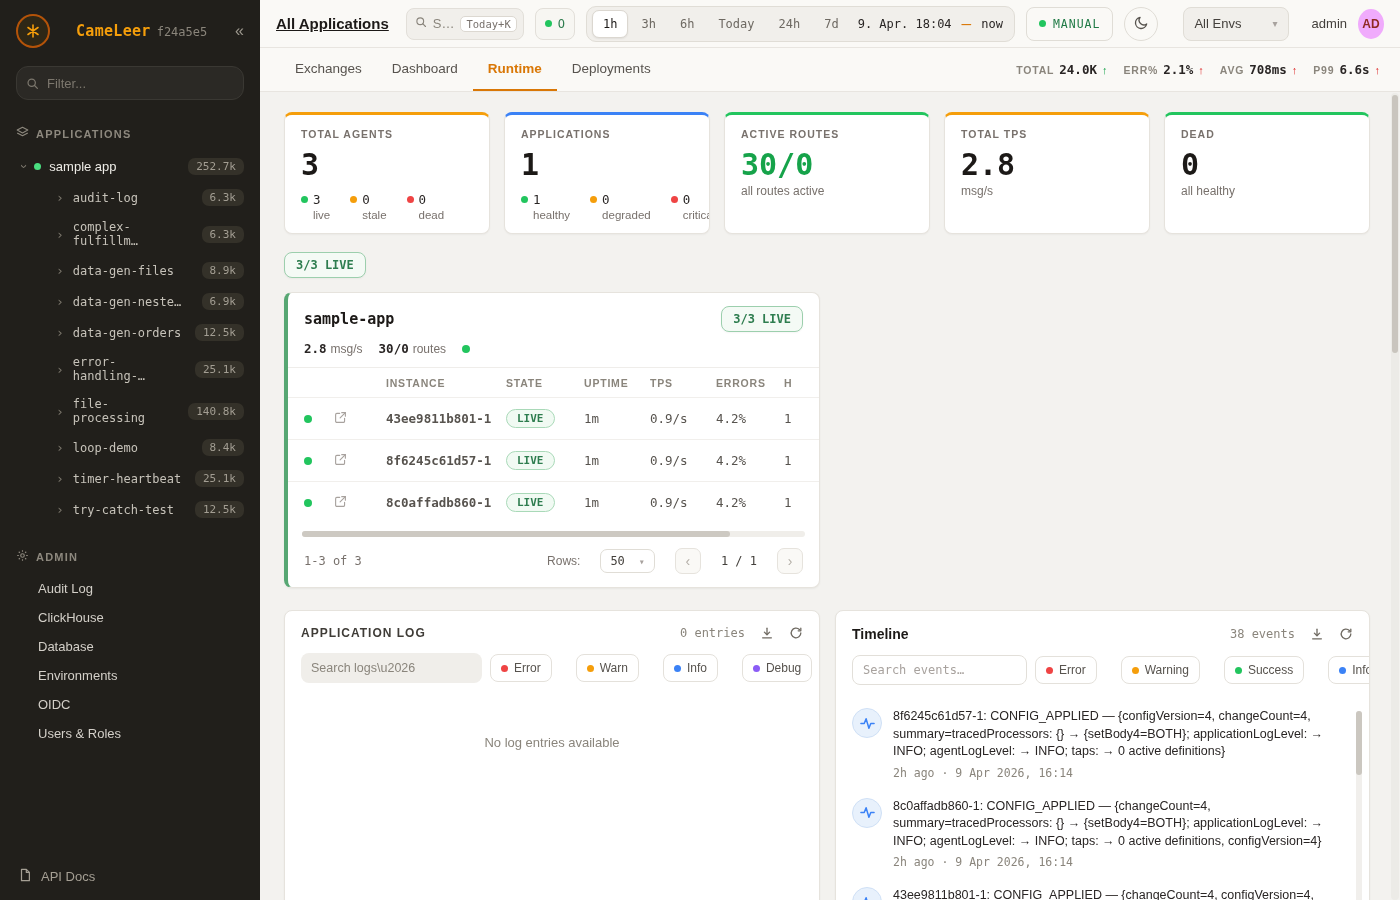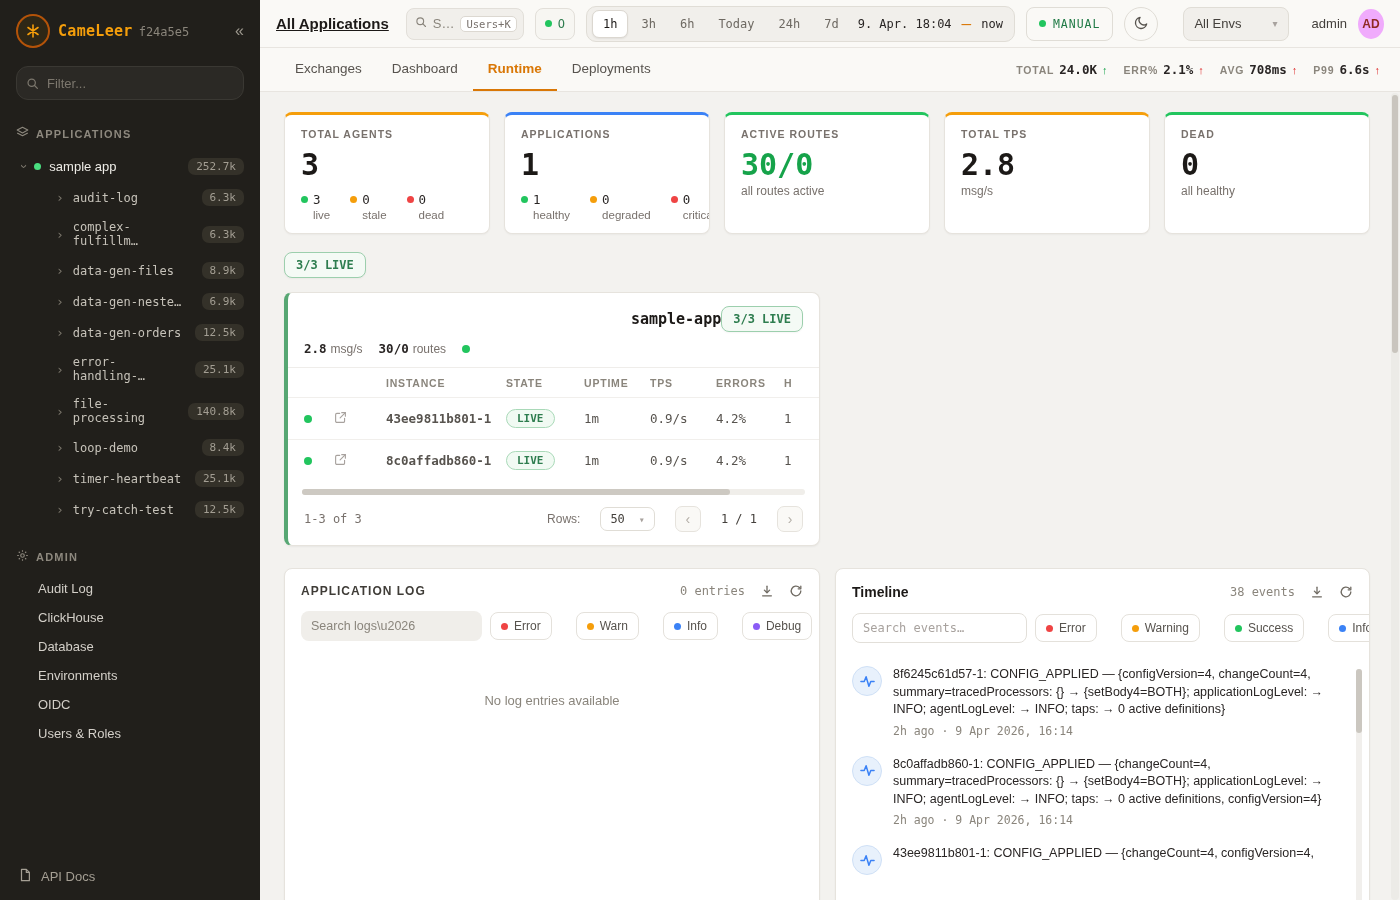--- a/index.html
+++ b/index.html
@@ -3,21 +3,21 @@
 <meta charset="utf-8">
 <style>
   * { margin:0; padding:0; box-sizing:border-box; }
   html,body { width:1400px; height:900px; overflow:hidden; }
   body { font-family:"Liberation Sans", sans-serif; background:#f3f2ef; color:#1c1917; }
   .dot { width:7px; height:7px; border-radius:50%; display:inline-block; flex-shrink:0; }
   .app { display:flex; width:1400px; height:900px; }
 
   
   .sidebar { width:260px; background:#211f1b; color:#d7d3cb; display:flex; flex-direction:column; flex-shrink:0; }
-  .sb-header { display:flex; align-items:center; gap:8px; padding:14px 16px 10px; }
+  .sb-header { display:flex; align-items:center; gap:26px; padding:14px 16px 10px; }
   .logo { width:34px; height:34px; border-radius:50%; background:#2e2716; border:2px solid #b45309; display:flex; align-items:center; justify-content:center; flex-shrink:0; }
   .logo-title { color:#f59e0b; font-family:"DejaVu Sans Mono",monospace; font-weight:bold; font-size:15px; letter-spacing:.3px; }
   .logo-suffix { color:#8a857b; font-family:"DejaVu Sans Mono",monospace; font-size:12px; margin-left:6px; }
   .collapse { margin-left:auto; color:#9c978d; font-size:16px; cursor:pointer; }
   .filter-wrap { margin:8px 16px 16px; position:relative; }
   .filter-input { width:100%; height:34px; background:#2b2925; border:1px solid #3a3833; border-radius:12px; color:#d7d3cb; font-size:13px; padding:0 10px 0 30px; outline:none; }
   .filter-input::placeholder { color:#7c776d; }
   .filter-icon { position:absolute; left:10px; top:10px; color:#7c776d; }
   .sb-nav { flex:1; overflow:hidden; }
   .sb-section { display:flex; align-items:center; gap:7px; padding:10px 16px 10px; color:#8d887e; font-size:11px; letter-spacing:1.2px; font-weight:bold; }
@@ -66,21 +66,21 @@
   .stat-value { font-family:"DejaVu Sans Mono",monospace; font-size:30px; font-weight:bold; color:#1c1917; line-height:1; }
   .stat-subs { display:flex; gap:20px; margin-top:12px; white-space:nowrap; }
   .sub-top { display:flex; align-items:center; gap:5px; font-family:"DejaVu Sans Mono",monospace; font-size:12.5px; color:#292524; }
   .sub-label { font-size:11.5px; color:#78716c; margin-left:12px; margin-top:2px; }
   .stat-subtext { margin-top:4px; font-size:12px; color:#78716c; }
 
   .live-row { margin:18px 0 14px; }
   .live-pill { display:inline-flex; align-items:center; border:1px solid #9ccfad; background:#f4faf5; border-radius:8px; padding:5px 11px; font-family:"DejaVu Sans Mono",monospace; font-size:12px; font-weight:bold; color:#2e7d4f; box-shadow:0 1px 2px rgba(0,0,0,.04); }
 
   .app-card { width:536px; background:#fff; border:1px solid #e6e3dd; border-left:4px solid #57a773; border-radius:8px; box-shadow:0 1px 2px rgba(0,0,0,.05); overflow:hidden; }
-  .ac-header { display:flex; justify-content:flex-end; align-items:center; padding:13px 16px 9px; }
+  .ac-header { display:flex; justify-content:space-between; align-items:center; padding:13px 16px 9px; }
   .ac-name { font-family:"DejaVu Sans Mono",monospace; font-weight:bold; font-size:15px; color:#1c1917; }
   .ac-meta { display:flex; align-items:center; gap:16px; padding:0 16px 11px; font-size:12px; color:#78716c; }
   .ac-meta .pair { display:flex; align-items:baseline; gap:4px; }
   .ac-meta .v { font-family:"DejaVu Sans Mono",monospace; color:#292524; font-weight:bold; font-size:12.5px; }
   .ac-table-wrap { overflow:hidden; border-top:1px solid #efedea; }
   .ac-table { border-collapse:collapse; width:560px; table-layout:fixed; }
   .ac-table th { font-size:10.5px; letter-spacing:.8px; color:#8a857c; text-align:left; font-weight:bold; padding:9px 6px 8px; white-space:nowrap; }
   .ac-table td { padding:11px 6px; font-family:"DejaVu Sans Mono",monospace; font-size:12.5px; color:#57534e; border-top:1px solid #f1efec; white-space:nowrap; }
   .td-instance { font-weight:bold; color:#292524; }
   .td-errors { color:#b45309; }
@@ -286,21 +286,21 @@
     <header class="topbar">
       <span class="tb-title">All Applications</span>
       <div class="tb-search">
         <span>
           <svg width="12" height="12" viewBox="0 0 16 16" fill="none" stroke="currentColor" stroke-width="1.5" stroke-linecap="round">
               <circle cx="7" cy="7" r="4.5"></circle>
               <path d="M10.5 10.5L14 14"></path>
             </svg>
         </span>
         <span>S…</span>
-        <span class="kbd">Users+K</span>
+        <span class="kbd">Today+K</span>
       </div>
       <div class="online-chip">
         <span class="dot" style="background:#22c55e"></span>
         <span>O</span>
       </div>
       <div class="time-group">
         <button class="time-btn active">1h</button>
         <button class="time-btn">3h</button>
         <button class="time-btn">6h</button>
         <button class="time-btn">Today</button>
@@ -488,20 +488,36 @@
                       </svg>
                   </span></td>
                   <td class="td-instance">43ee9811b801-1</td>
                   <td><span class="live-badge-sm">LIVE</span></td>
                   <td>1m</td>
                   <td>0.9/s</td>
                   <td class="td-errors">4.2%</td>
                   <td>1</td>
                 </tr>
 
+                <tr>
+                  <td style="text-align:center;"><span class="dot" style="background:#22c55e; width:8px; height:8px;"></span></td>
+                  <td><span class="ext-link">
+                    <svg width="13" height="13" viewBox="0 0 16 16" fill="none" stroke="currentColor" stroke-width="1.4" stroke-linecap="round">
+                        <path d="M7 3H3.5A1.5 1.5 0 0 0 2 4.5v8A1.5 1.5 0 0 0 3.5 14h8A1.5 1.5 0 0 0 13 12.5V9"></path>
+                        <path d="M9.5 2H14v4.5"></path>
+                        <path d="M14 2L7.5 8.5"></path>
+                      </svg>
+                  </span></td>
+                  <td class="td-instance">8f6245c61d57-1</td>
+                  <td><span class="live-badge-sm">LIVE</span></td>
+                  <td>1m</td>
+                  <td>0.9/s</td>
+                  <td class="td-errors">4.2%</td>
+                  <td>1</td>
+                </tr>
 
                 <tr>
                   <td style="text-align:center;"><span class="dot" style="background:#22c55e; width:8px; height:8px;"></span></td>
                   <td><span class="ext-link">
                     <svg width="13" height="13" viewBox="0 0 16 16" fill="none" stroke="currentColor" stroke-width="1.4" stroke-linecap="round">
                         <path d="M7 3H3.5A1.5 1.5 0 0 0 2 4.5v8A1.5 1.5 0 0 0 3.5 14h8A1.5 1.5 0 0 0 13 12.5V9"></path>
                         <path d="M9.5 2H14v4.5"></path>
                         <path d="M14 2L7.5 8.5"></path>
                       </svg>
                   </span></td>

